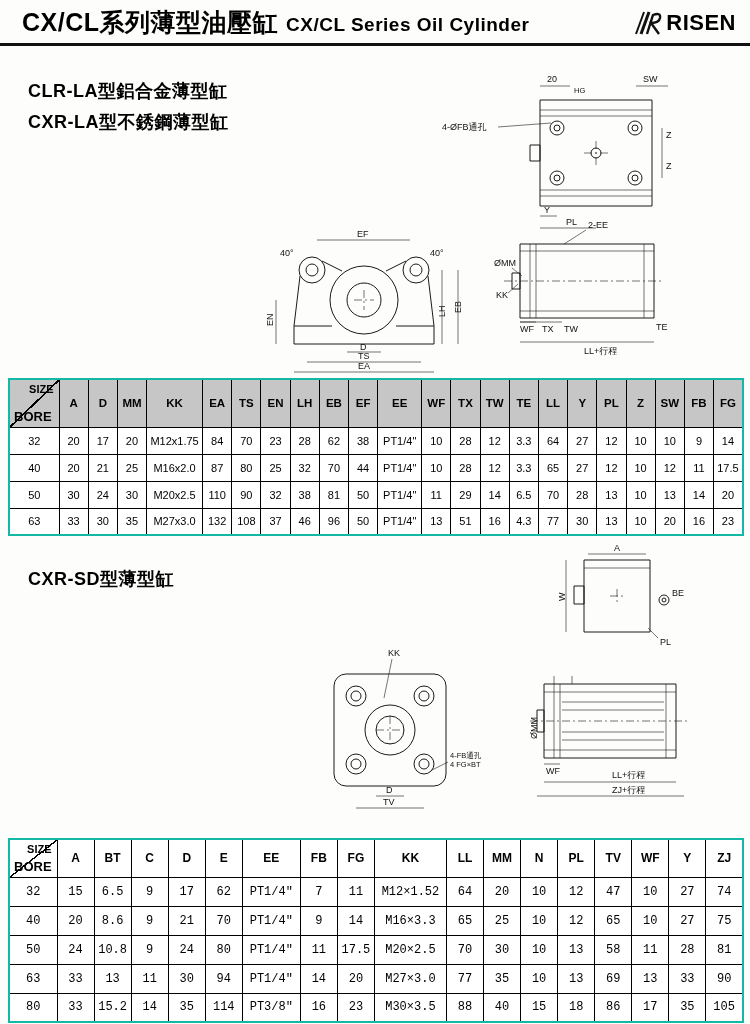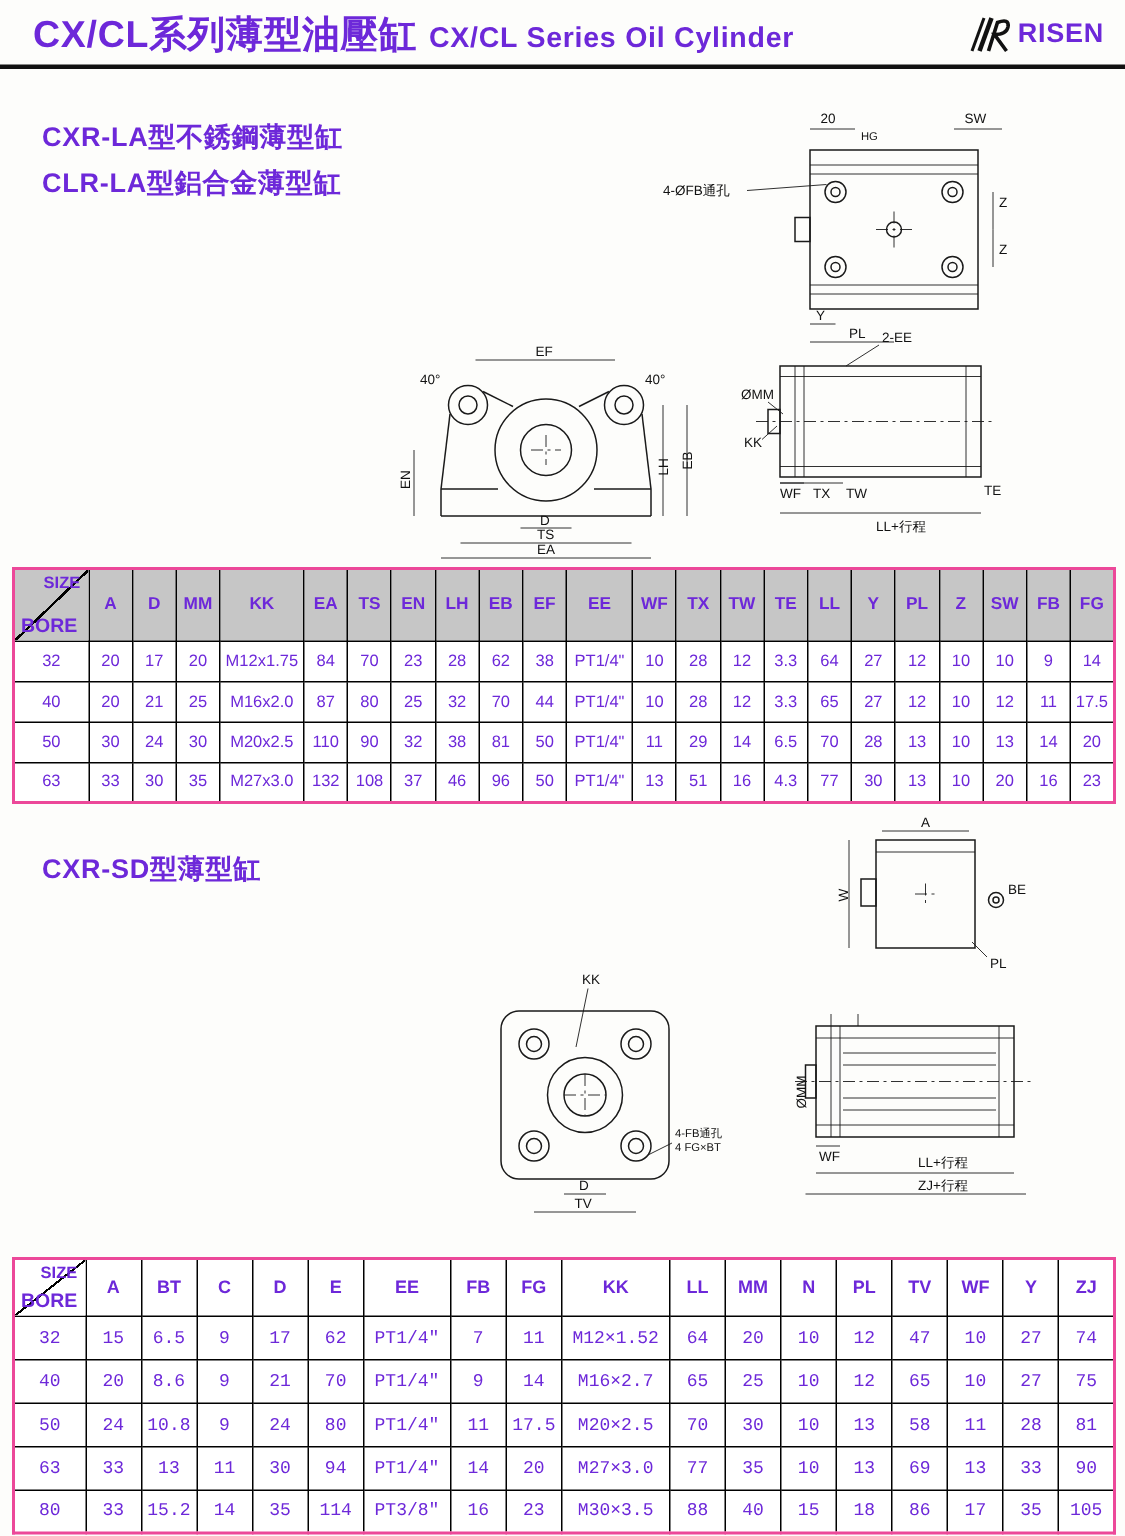--- a/index.html
+++ b/index.html
@@ -1,49 +1,49 @@
 <!DOCTYPE html>
 <html><head>
 <meta charset="utf-8">
 <style>
   * { margin:0; padding:0; box-sizing:border-box; }
   html,body { background:#ffffff; }
   .page {
     position:relative; width:750px; height:1024px; margin:0 auto;
-    background:#fdfdfb; color:#6d28d9; overflow:hidden;
+    background:#fdfdfb; color:#000000; overflow:hidden;
     font-family:"Liberation Sans", sans-serif;
   }
 
   
   .hdr {
     position:absolute; left:0; top:0; width:100%; height:46px;
     border-bottom:3px solid #111;
     display:flex; align-items:center; justify-content:space-between;
     padding:2px 14px 0 22px;
   }
   .title { font-weight:900; font-size:25px; white-space:nowrap; letter-spacing:.5px; }
   .title .en { font-size:19px; margin-left:8px; }
-  .logo { display:flex; align-items:center; gap:3px; font-weight:900; font-size:18px; letter-spacing:.5px; }
+  .logo { display:flex; align-items:center; gap:3px; font-weight:900; font-size:22px; letter-spacing:.5px; }
 
   
   .sec { position:absolute; font-weight:800; font-size:18px; line-height:31px; letter-spacing:.5px; }
 
   
   .draw { position:absolute; }
   .draw line, .draw rect, .draw circle, .draw path, .draw polyline {
     stroke:#1a1a1a; fill:none; stroke-width:1; vector-effect:non-scaling-stroke;
   }
   .draw .thin { stroke-width:.6; }
   .draw .cl { stroke-dasharray:8 3 2 3; stroke-width:.6; }
   .draw text { stroke:none; fill:#111; font-family:"Liberation Sans",sans-serif; font-size:9px; }
   .draw text.sm { font-size:7.5px; }
 
   
   .tablewrap { position:absolute; }
-  table.spec { border-collapse:collapse; table-layout:fixed; width:100%; border:2px solid #ec4899; background:#fff; }
+  table.spec { border-collapse:collapse; table-layout:fixed; width:100%; border:2px solid #14b8a6; background:#fff; }
   .spec th, .spec td {
     border:1px solid #000; text-align:center; vertical-align:middle;
     padding:0; overflow:hidden; white-space:nowrap;
   }
   .spec thead th { font-weight:bold; font-size:11.5px; }
   .t1 thead tr { height:48px; }
   .t1 tbody tr { height:27px; }
   .t1 thead th { background:#c6c6c6; }
   .t1 tbody td { font-size:11px; }
   .t2 thead tr { height:38px; }
@@ -71,22 +71,22 @@
       <svg width="30" height="26" viewBox="0 0 30 26">
         <path d="M3 24 L11 2" stroke="#111" stroke-width="2"></path>
         <path d="M8 24 L16 2" stroke="#111" stroke-width="3"></path>
         <path d="M14 24 L20 5 Q28 2 27 8 Q26 13 18 13 L26 24" stroke="#111" stroke-width="2.4" fill="none"></path>
       </svg>
       <span>RISEN</span>
     </div>
   </header>
 
   <div class="sec" style="left:28px; top:76px;">
+    <div>CLR-LA型鋁合金薄型缸</div>
     <div>CXR-LA型不銹鋼薄型缸</div>
-    <div>CLR-LA型鋁合金薄型缸</div>
   </div>
 
   <svg class="draw" style="left:440px; top:70px;" width="240" height="165" viewBox="0 0 240 165">
     <line x1="100" y1="16" x2="130" y2="16" class="thin"></line>
     <text x="107" y="12">20</text>
     <text x="134" y="23" class="sm">HG</text>
     <line x1="196" y1="16" x2="228" y2="16" class="thin"></line>
     <text x="203" y="12">SW</text>
 
     <rect x="100" y="30" width="112" height="106"></rect>
@@ -507,21 +507,21 @@
           <tr>
             <td>40</td>
             <td>20</td>
             <td>8.6</td>
             <td>9</td>
             <td>21</td>
             <td>70</td>
             <td>PT1/4"</td>
             <td>9</td>
             <td>14</td>
-            <td>M16×2.7</td>
+            <td>M16×3.3</td>
             <td>65</td>
             <td>25</td>
             <td>10</td>
             <td>12</td>
             <td>65</td>
             <td>10</td>
             <td>27</td>
             <td>75</td>
           </tr>
           <tr>

